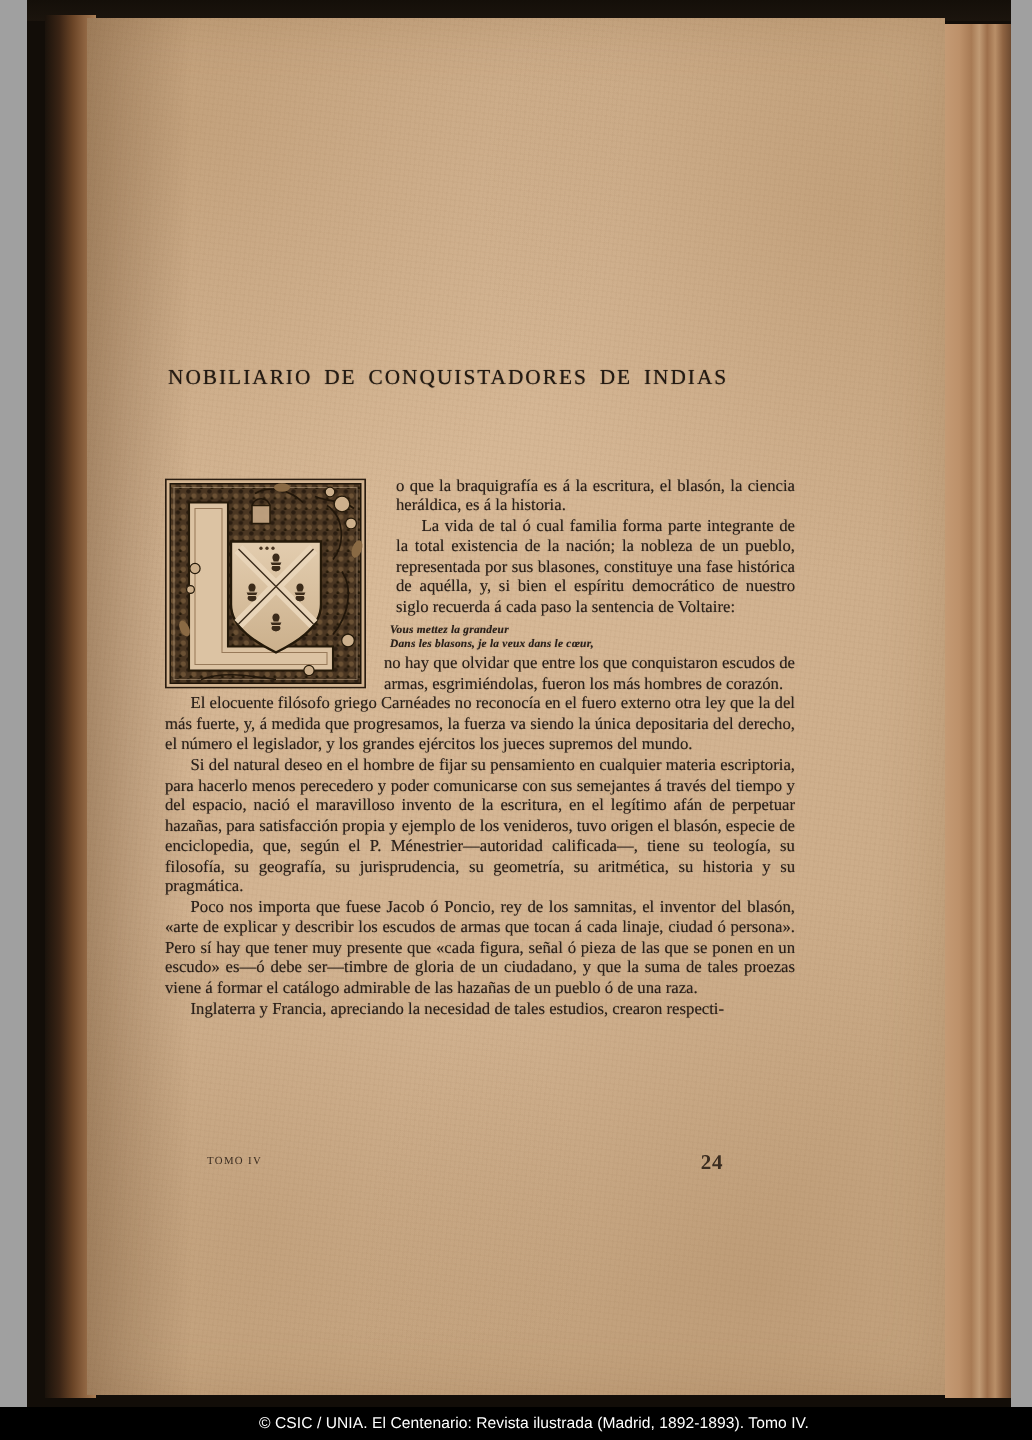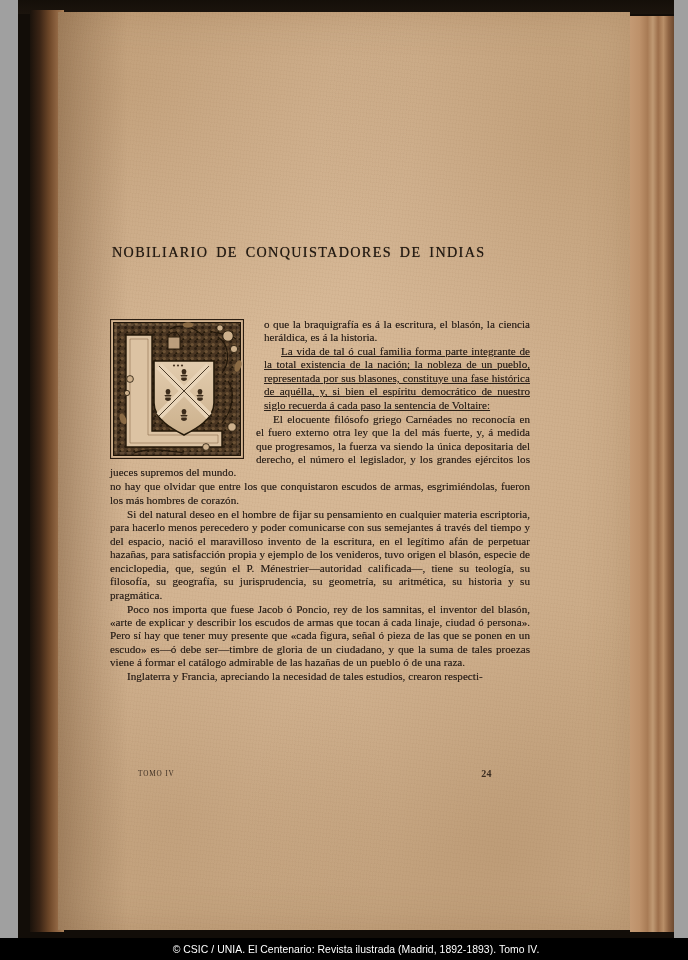--- a/index.html
+++ b/index.html
@@ -123,21 +123,20 @@
   }
   .dropcap svg { display: block; width: 134px; height: 140px; }
 
   .first-para {
     text-indent: 0;
     padding-left: 8px;
   }
   .indent-para {
     text-indent: 17px;
     padding-left: 8px;
-    text-decoration: underline;
   }
 
   
   .narrow { width: 274px; margin-left: 146px; }
 
   .verse {
     margin: 2.5px 0 3px 0;
     padding-left: 150px;
     font-style: italic;
     font-size: 7.6px;
@@ -164,22 +163,22 @@
   .signature {
     position: absolute; left: 42px; top: 0;
     font-size: 7.2px;
     letter-spacing: 0.9px;
     color: #3a2c20;
     font-variant: small-caps;
     text-transform: uppercase;
     font-weight: 400;
   }
   .folio {
-    position: absolute; right: 24px; top: -2px;
-    font-size: 10px;
+    position: absolute; right: 34px; top: -2px;
+    font-size: 14px;
     color: #3a2c20;
     font-weight: 700;
     letter-spacing: 0.4px;
   }
 
   
   .caption-bar {
     position: absolute;
     left: 0; bottom: 0;
     width: 688px; height: 22px;
@@ -291,24 +290,28 @@
               <circle cx="68" cy="46.5" r="1.1"></circle>
               <circle cx="72" cy="46.5" r="1.1"></circle>
             </g>
           </svg>
         </div>
 
         <p class="first-para narrow">o que la braquigrafía es á la escritura, el blasón, la ciencia heráldica, es á la historia.</p>
 
         <p class="indent-para narrow">La vida de tal ó cual familia forma parte integrante de la total existencia de la nación; la nobleza de un pueblo, representada por sus blasones, constituye una fase histórica de aquélla, y, si bien el espíritu democrático de nuestro siglo recuerda á cada paso la sentencia de Voltaire:</p>
 
+        <div class="verse">
+          <span>Vous mettez la grandeur</span><br>
+          <span>Dans les blasons, je la veux dans le cœur,</span>
+        </div>
+
+        <p class="full-para no-indent">no hay que olvidar que entre los que conquistaron escudos de armas, esgrimiéndolas, fueron los más hombres de corazón.</p>
 
         <p class="full-para">El elocuente filósofo griego Carnéades no reconocía en el fuero externo otra ley que la del más fuerte, y, á medida que progresamos, la fuerza va siendo la única depositaria del derecho, el número el legislador, y los grandes ejércitos los jueces supremos del mundo.</p>
-
-        <p class="full-para no-indent">no hay que olvidar que entre los que conquistaron escudos de armas, esgrimiéndolas, fueron los más hombres de corazón.</p>
 
         <p class="full-para">Si del natural deseo en el hombre de fijar su pensamiento en cualquier materia escriptoria, para hacerlo menos perecedero y poder comunicarse con sus semejantes á través del tiempo y del espacio, nació el maravilloso invento de la escritura, en el legítimo afán de perpetuar hazañas, para satisfacción propia y ejemplo de los venideros, tuvo origen el blasón, especie de enciclopedia, que, según el P. Ménestrier—autoridad calificada—, tiene su teología, su filosofía, su geografía, su jurisprudencia, su geometría, su aritmética, su historia y su pragmática.</p>
 
         <p class="full-para">Poco nos importa que fuese Jacob ó Poncio, rey de los samnitas, el inventor del blasón, «arte de explicar y describir los escudos de armas que tocan á cada linaje, ciudad ó persona». Pero sí hay que tener muy presente que «cada figura, señal ó pieza de las que se ponen en un escudo» es—ó debe ser—timbre de gloria de un ciudadano, y que la suma de tales proezas viene á formar el catálogo admirable de las hazañas de un pueblo ó de una raza.</p>
 
         <p class="full-para">Inglaterra y Francia, apreciando la necesidad de tales estudios, crearon respecti-</p>
       </div>
 
       <div class="foot">
         <span class="signature">Tomo IV</span>

